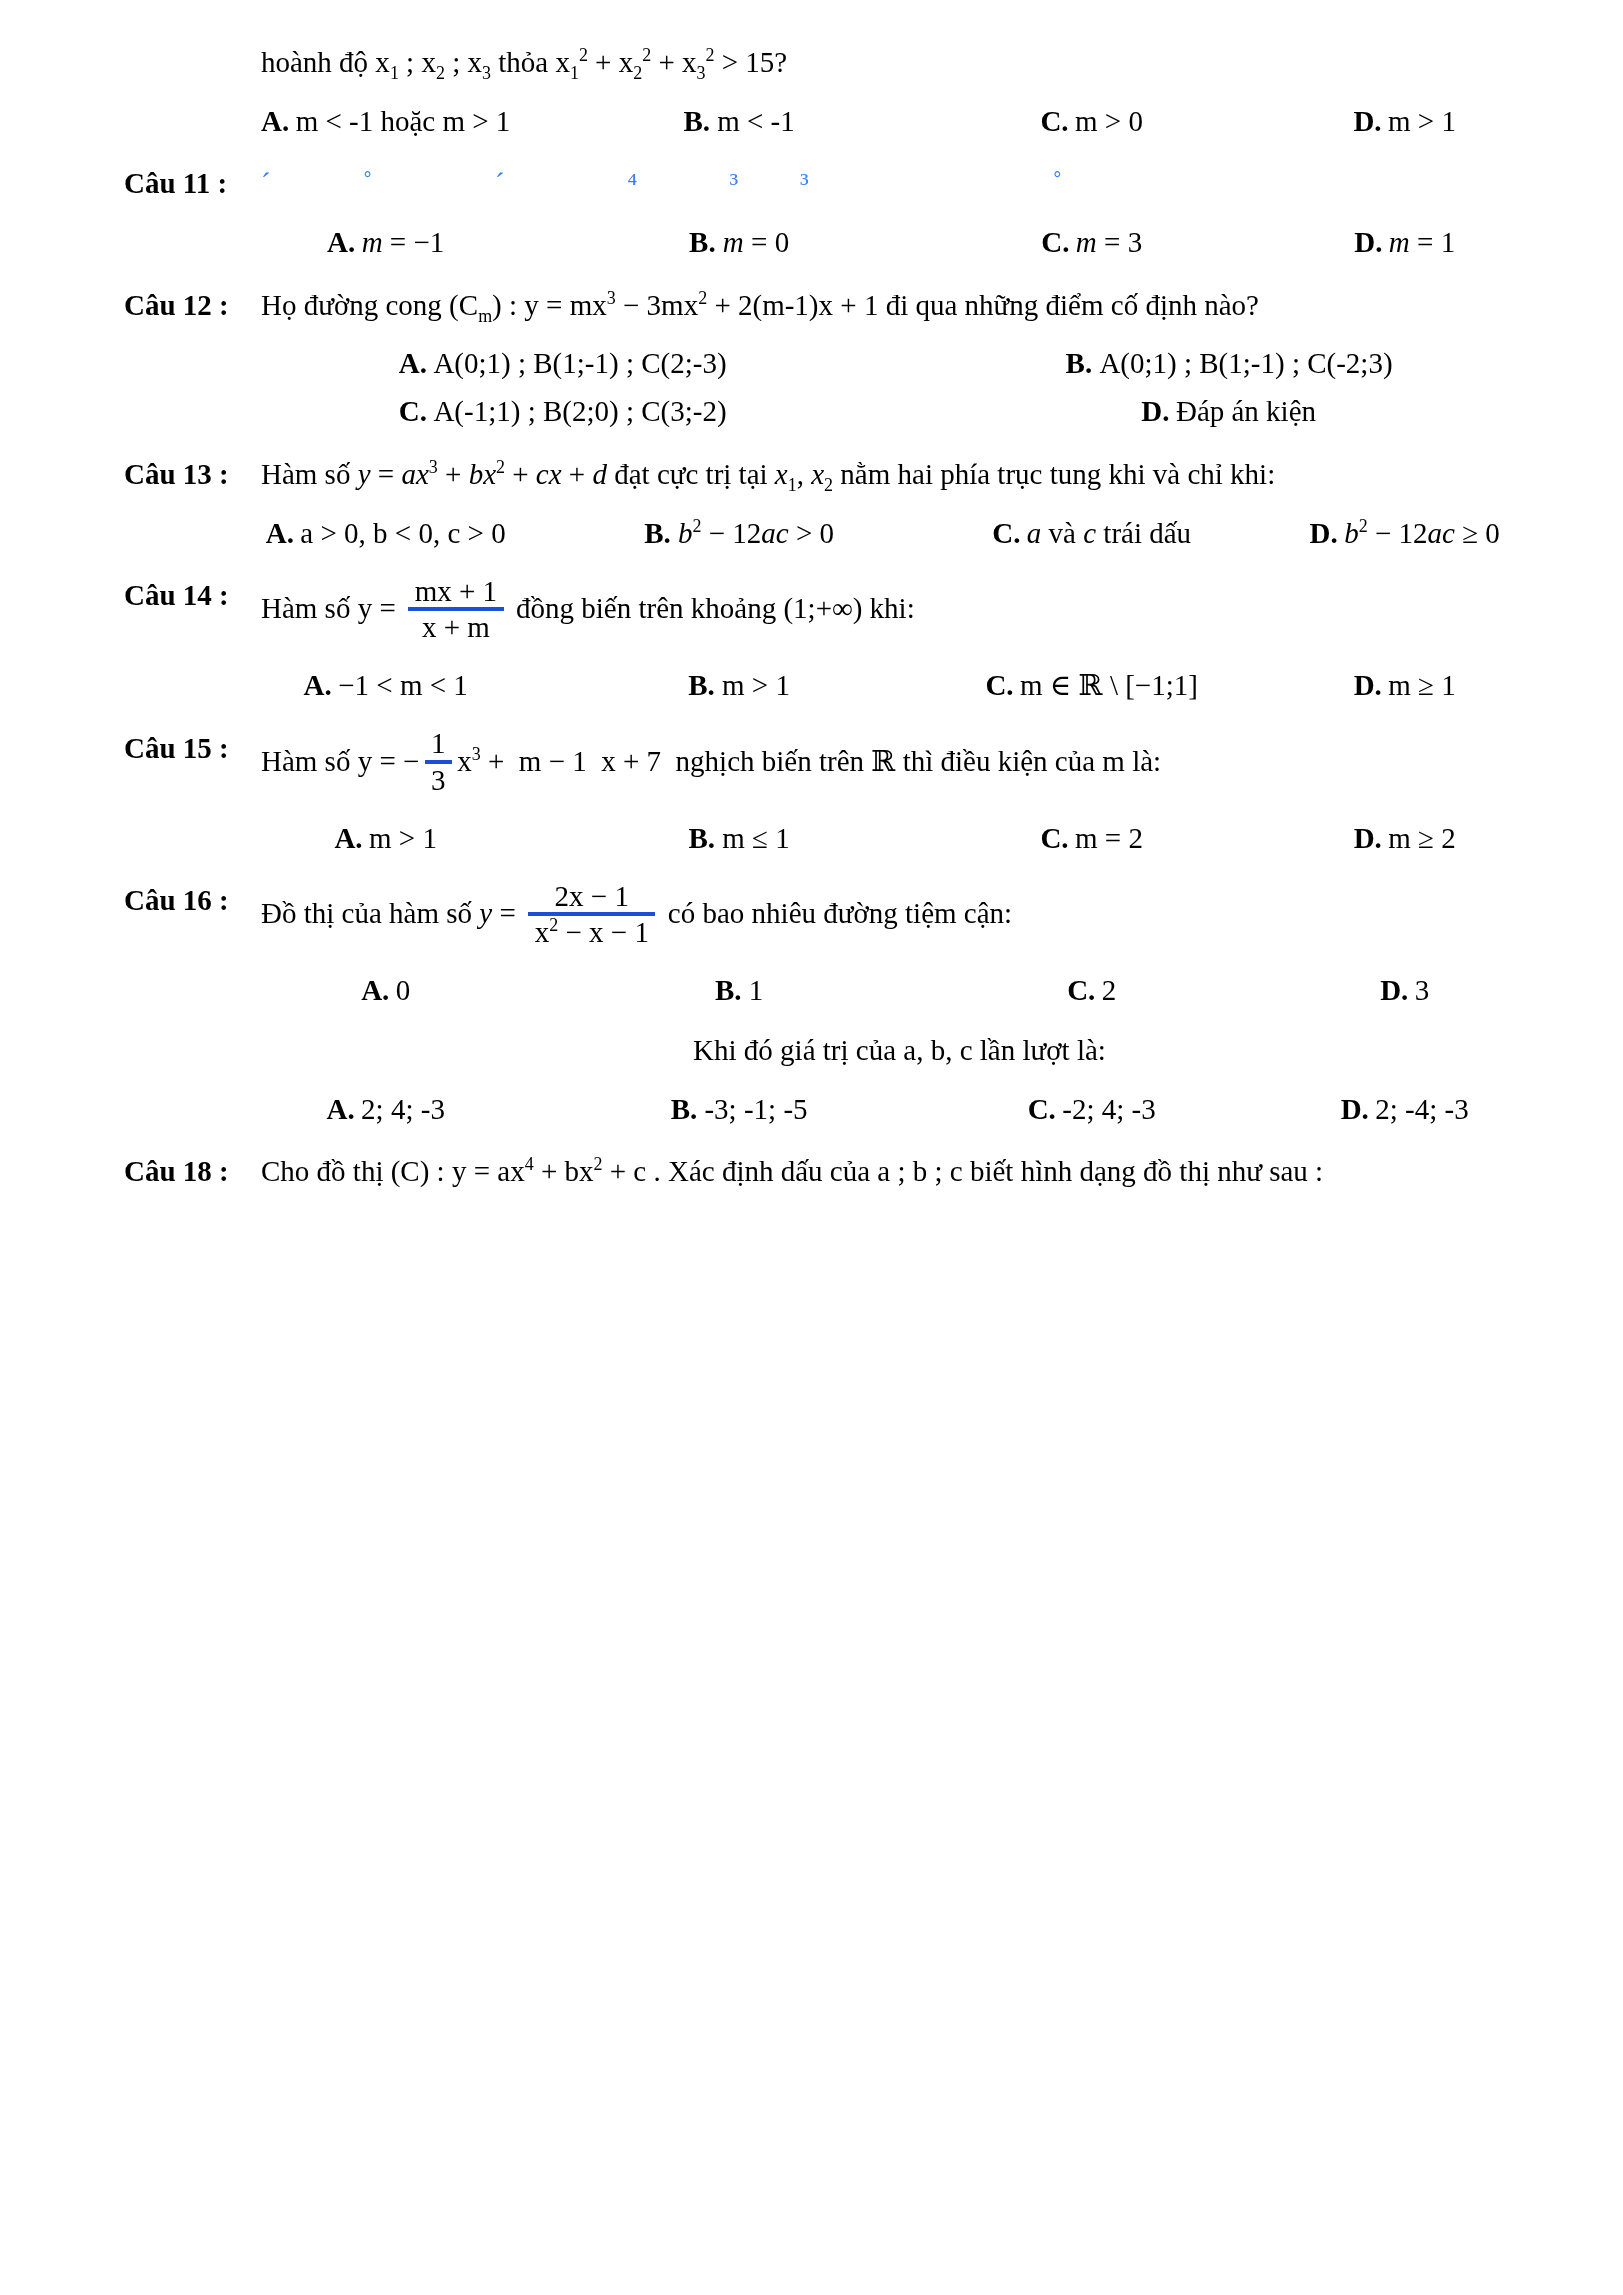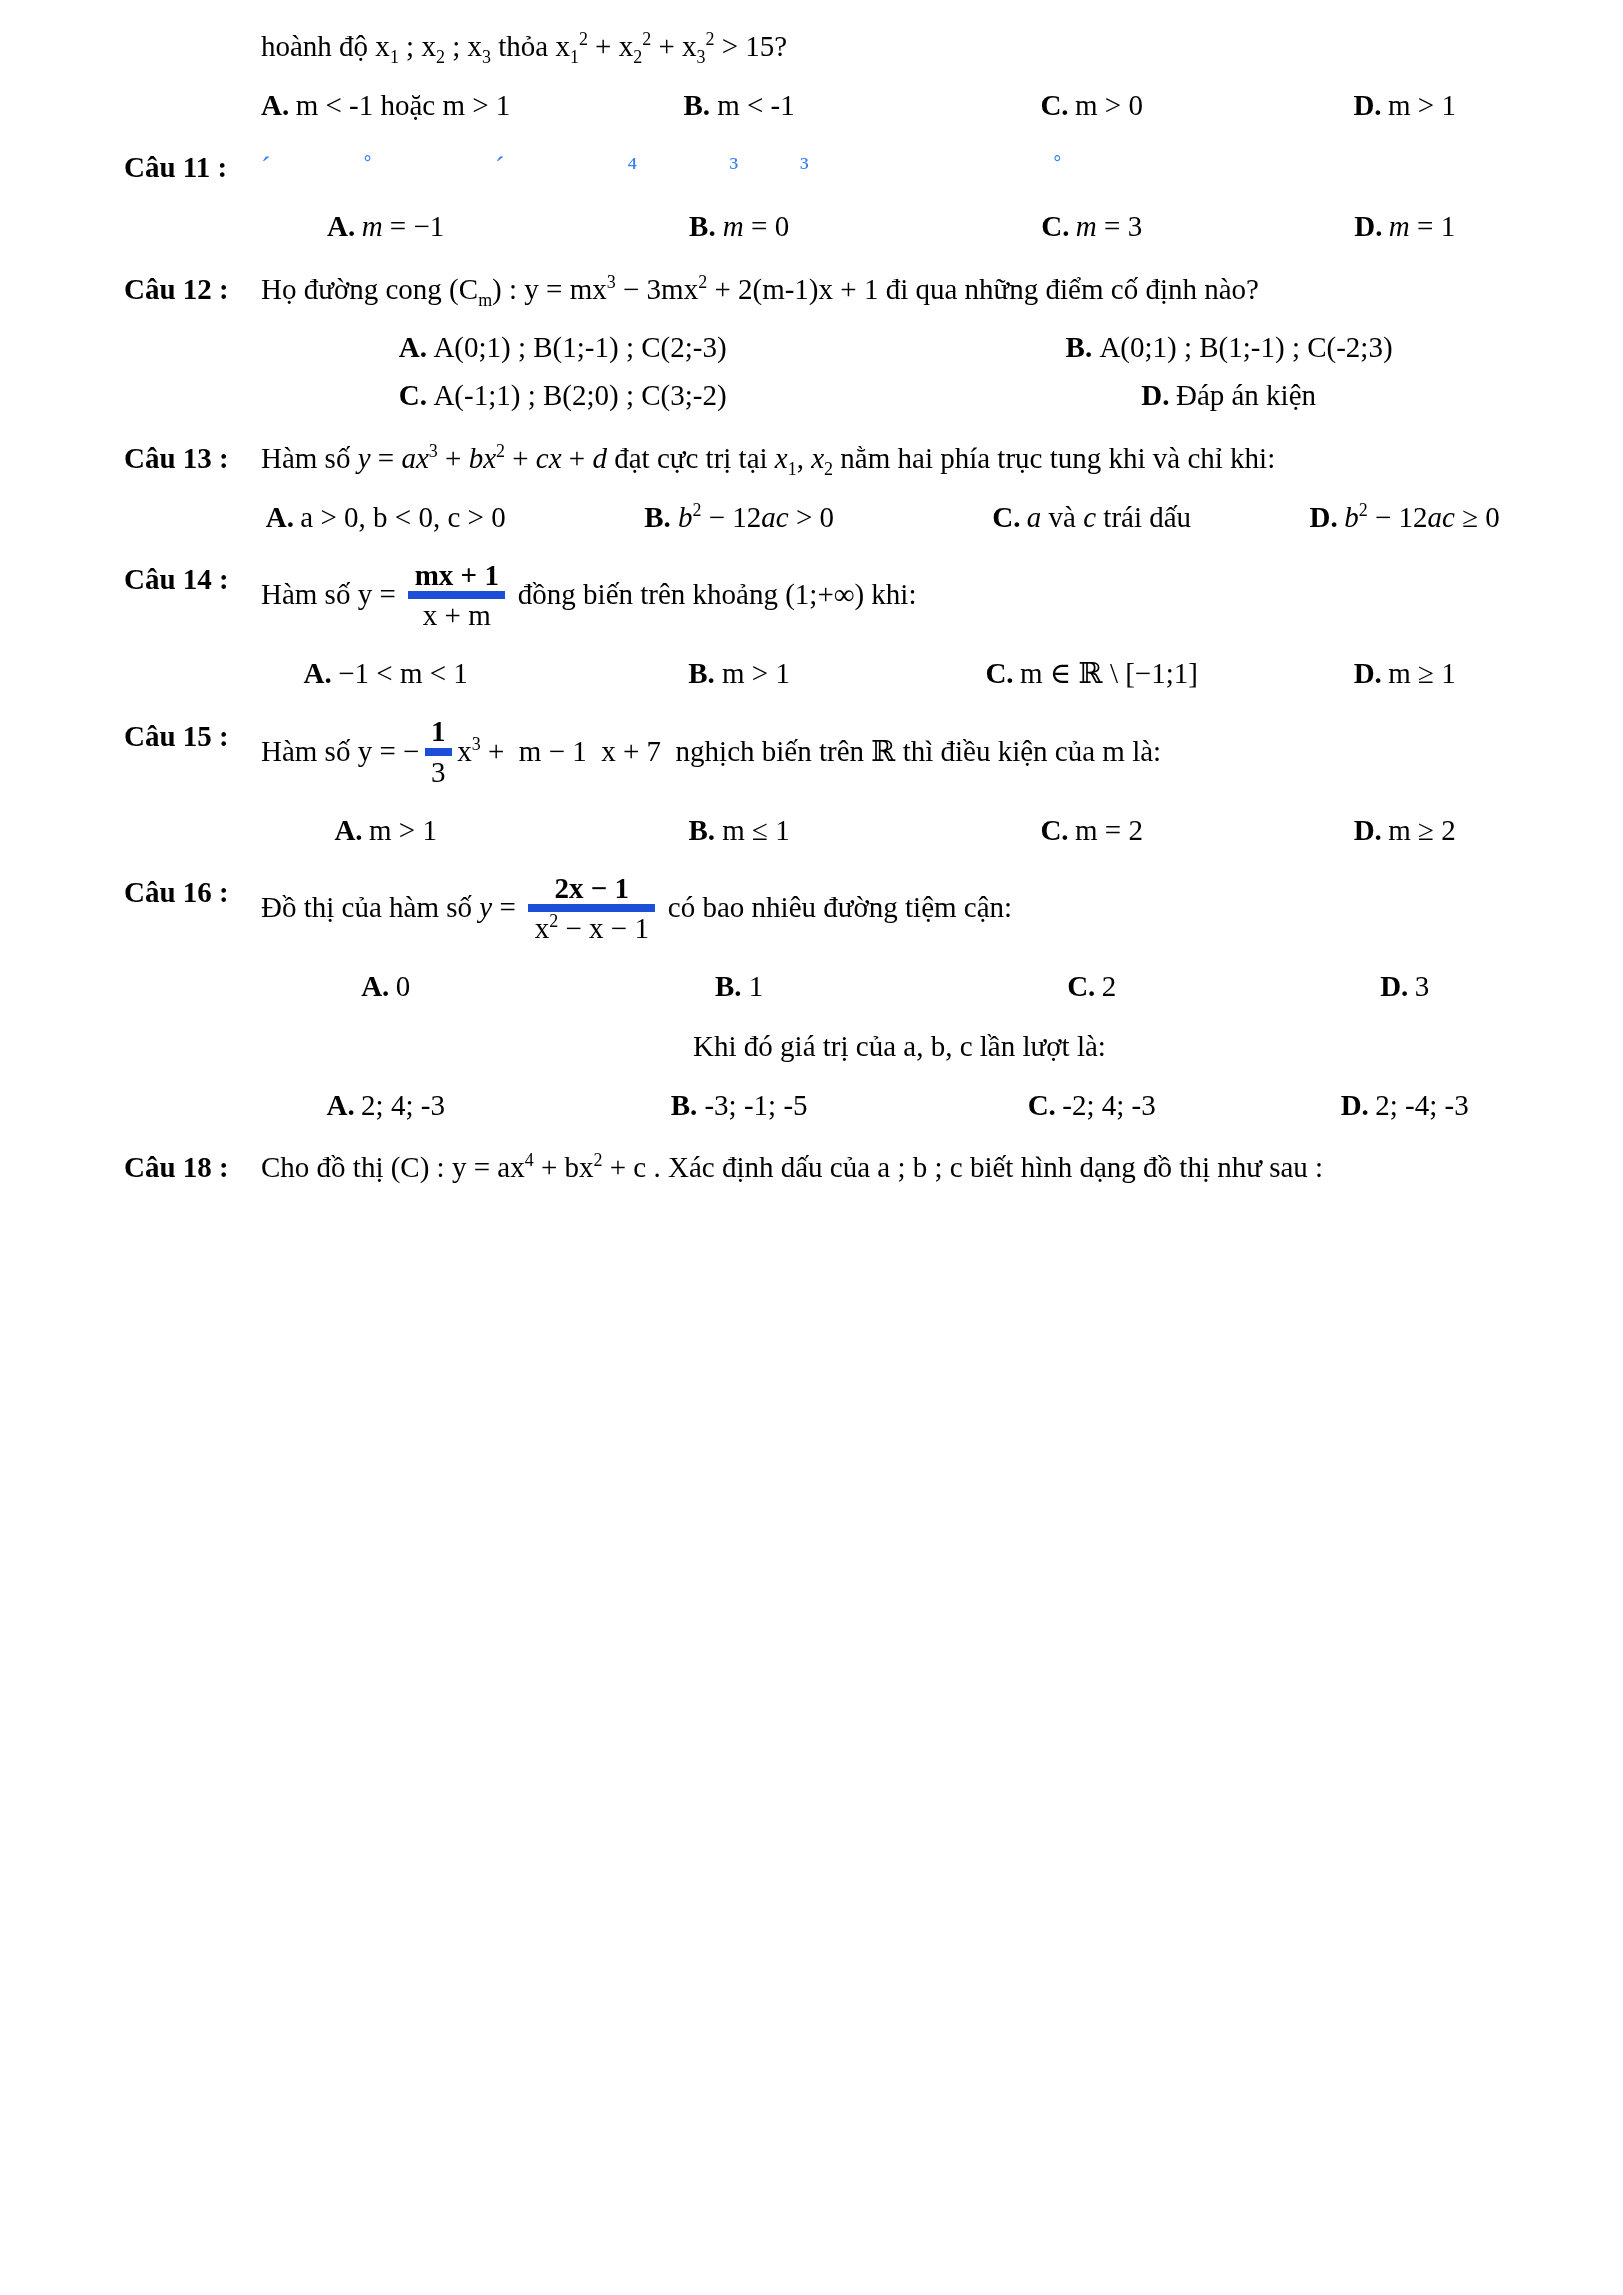--- a/index.html
+++ b/index.html
@@ -3,40 +3,40 @@
 <meta charset="utf-8">
 <style>
   * { margin:0; padding:0; box-sizing:border-box; }
   html, body { background:#ffffff; }
   body {
     width:1623px; height:2295px;
     font-family:"Liberation Serif","DejaVu Serif",serif;
     font-size:29px; line-height:1.3; color:#000;
     overflow:hidden;
   }
-  .page { width:1623px; height:2295px; padding:28px 85px 0 124px; background:#fff; }
+  .page { width:1623px; height:2295px; padding:44px 85px 0 124px; background:#fff; }
 
   .q-head { display:flex; align-items:flex-start; margin-top:25px; }
   .q-label { flex:0 0 137px; font-weight:bold; }
   .q-text { flex:1; }
   .q-text2 { margin:22px 0 0 137px;text-align:center; }
   .intro-text { margin-left:137px; }
 
   .answers { margin:21px 0 0 82px; display:grid;text-align:center; }
   .row4 { grid-template-columns:353px 353px 353px 1fr; }
   .grid2 { grid-template-columns:707px 1fr; row-gap:10px; }
   .ans { white-space:nowrap; }
   .ans-label { font-weight:bold; display:inline-block; min-width:41px; }
 
   sup, sub { font-size:0.62em; line-height:0; }
   i { font-style:italic; }
 
   .frac { display:inline-flex; flex-direction:column; text-align:center;
           vertical-align:middle; line-height:1.12; margin:0 5.2px; position:relative; top:-2.6px; }
-  .frac .num { border-bottom:8px solid #1d4ed8; padding:0 6.5px;font-weight:bold; }
+  .frac .num { border-bottom:4px solid #1d4ed8; padding:0 6.5px; }
   .frac .den { padding:0 6.5px; }
 
   .ghost { color:#3b82f6; letter-spacing:1.3px; }
 </style>
 </head>
 <body>
 
 <div class="page">
 
   <div class="intro-text">hoành độ x<sub>1</sub> ; x<sub>2</sub> ; x<sub>3</sub> thỏa x<sub>1</sub><sup>2</sup> + x<sub>2</sub><sup>2</sup> + x<sub>3</sub><sup>2</sup> &gt; 15?</div>

